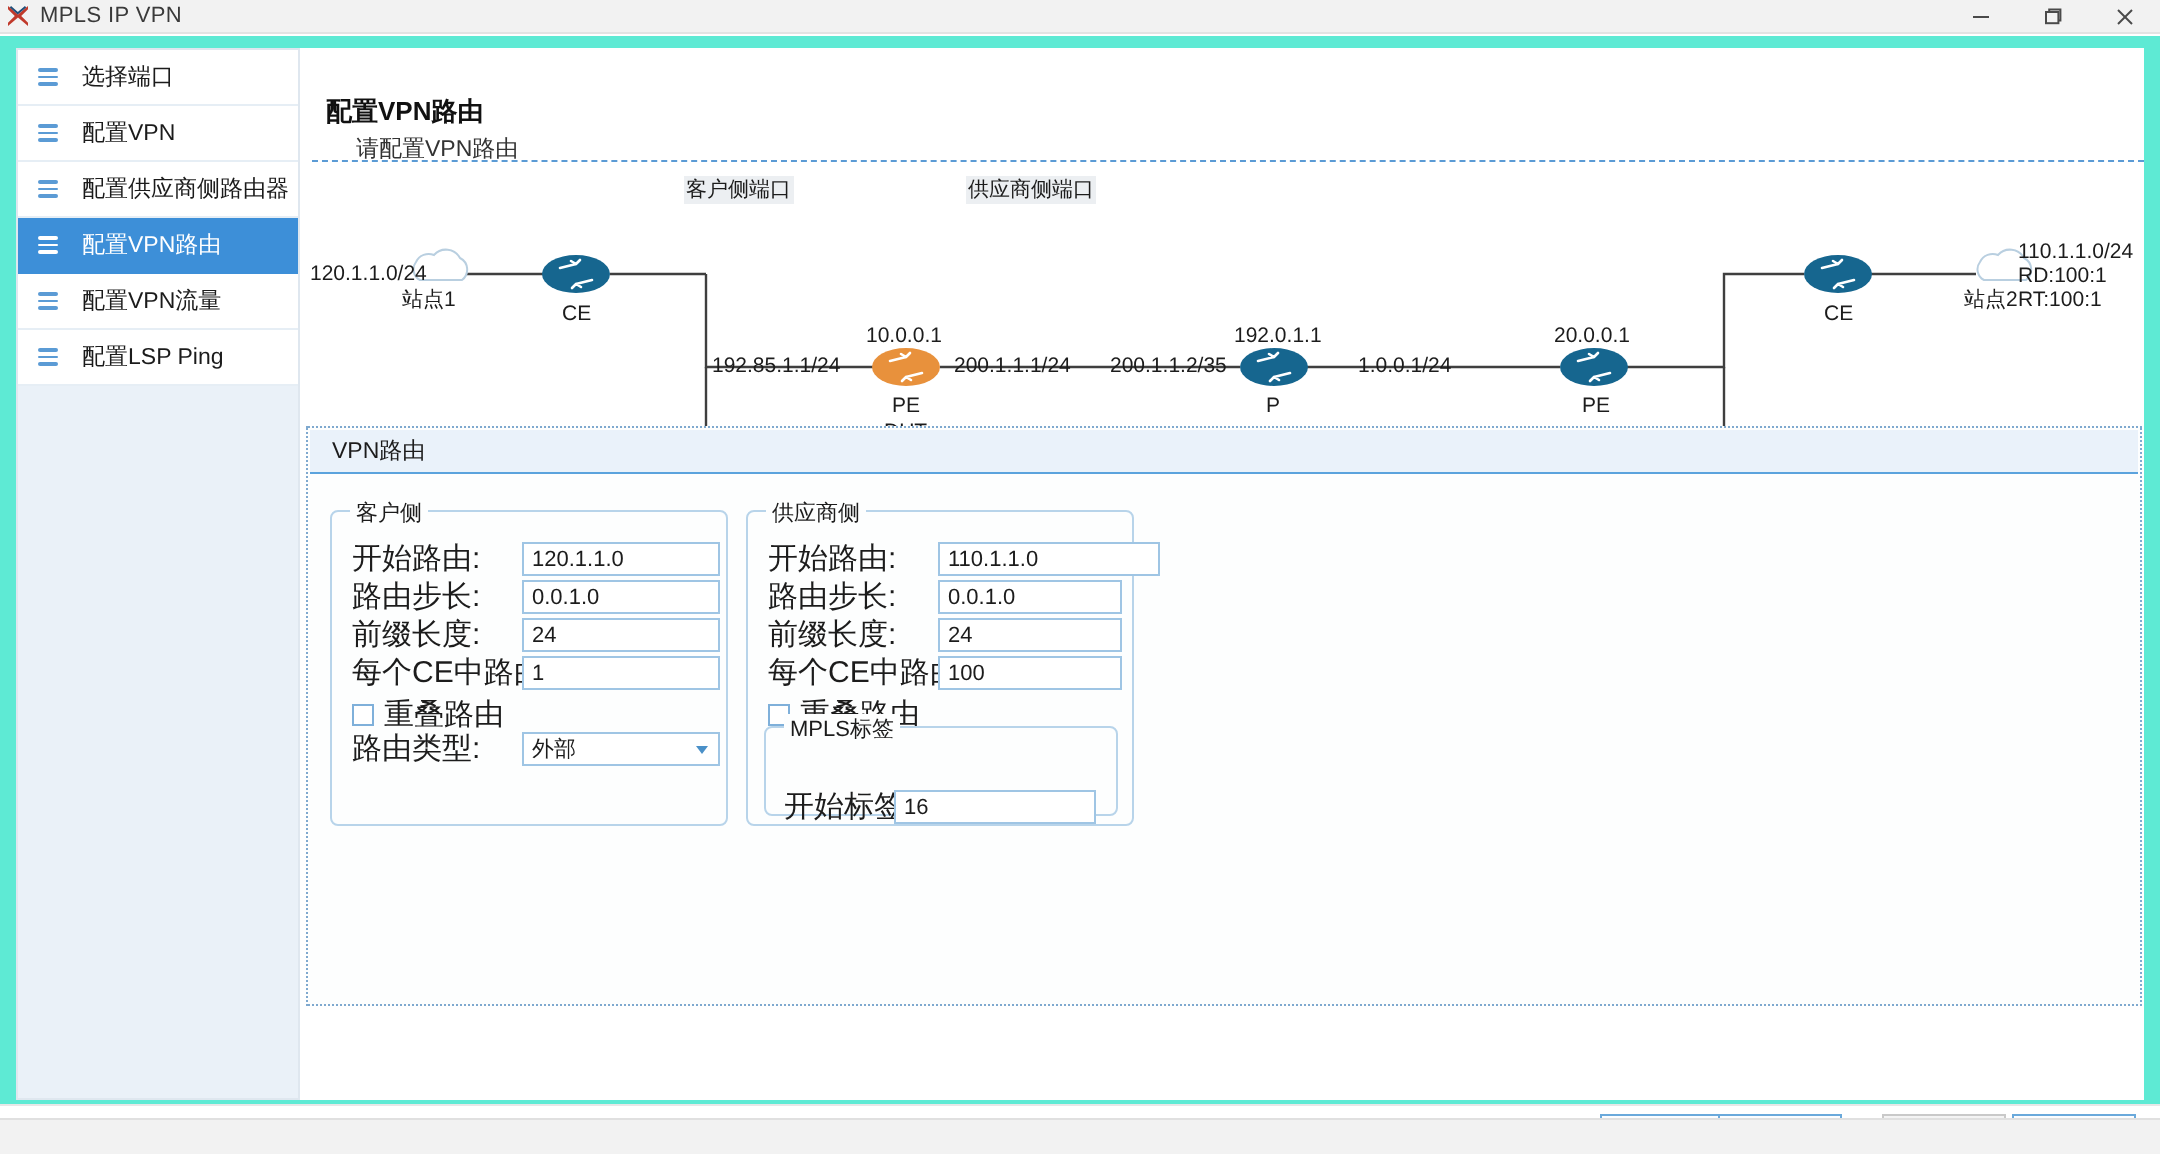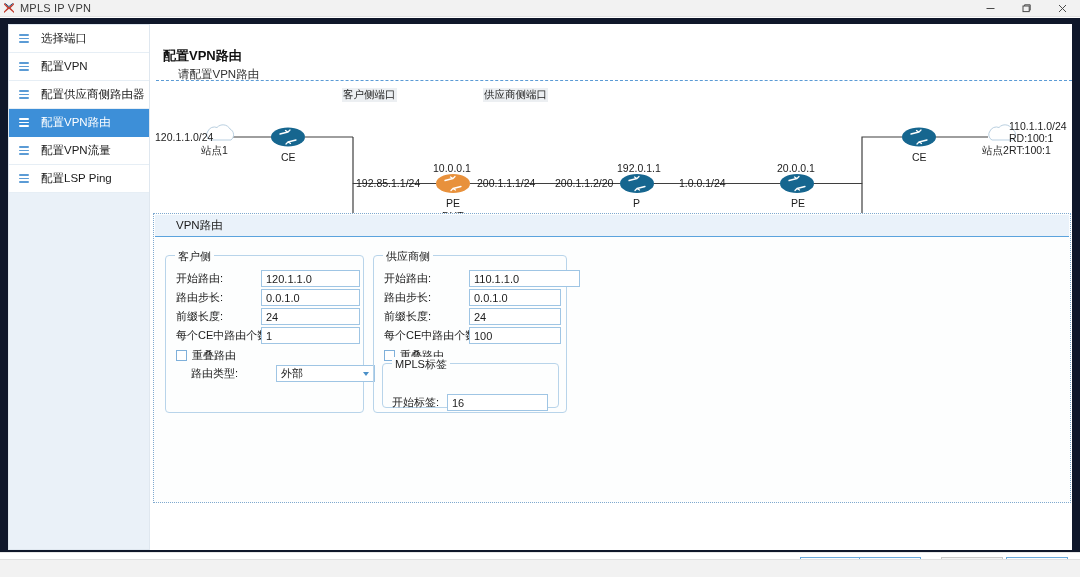--- a/index.html
+++ b/index.html
@@ -34,21 +34,21 @@
   }
   .winbtn {
     width: 36px; height: 17px; display: flex; align-items: center; justify-content: center;
     color: #4a4a4a;
   }
   .winbtn svg { display: block; }
 
   
   #shell {
     position: absolute; left: 0; top: 18px; width: 1080px; height: 559px;
-    background: #0f172a;
+    background: #5eead4;
   }
 
   
   #sidebar {
     position: absolute; left: 8px; top: 6px; width: 142px; height: 526px;
     background: #eaf1f8;
     border: 1px solid #dfe7ef;
   }
   .nav-item {
     position: relative;
@@ -121,21 +121,21 @@
   #panel {
     position: absolute; left: 3px; top: 189px; width: 918px; height: 290px;
     background: #fdfefe;
     border: 1px dotted #7fa9cf;
   }
   #panel-header {
     position: absolute; left: 1px; top: 1px; width: 914px; height: 22px;
     background: #eaf2fa;
     border-bottom: 1px solid #5ba3dd;
     display: flex; align-items: center;
-    padding-left: 21px;
+    padding-left: 11px;
     font-size: 11.5px; color: #1c1c1c;
   }
 
   .fieldset {
     position: absolute;
     border: 1px solid #b8d4ea;
     border-radius: 4px;
   }
   .legend {
     position: absolute;
@@ -143,21 +143,21 @@
     background: #fdfefe;
     padding: 0 3px;
     font-size: 11px;
     color: #1c1c1c;
   }
   .row {
     position: absolute;
     display: flex; align-items: center;
   }
   .flabel {
-    font-size: 11px; color: #1c1c1c; white-space: nowrap;
+    font-size: 15px; color: #1c1c1c; white-space: nowrap;
   }
   .finput {
     height: 17px;
     border: 1px solid #9fc5e4;
     background: #ffffff;
     font-family: "Liberation Sans", "DejaVu Sans", sans-serif;
     font-size: 11px;
     color: #1c1c1c;
     padding: 0 4px;
     outline: none;
@@ -388,21 +388,21 @@
 
       <span class="dlabel" style="left:131px; top:69px;">CE</span>
       <span class="dlabel" style="left:131px; top:162px;">CE</span>
 
       <span class="dlabel" style="left:283px; top:80px;">10.0.0.1</span>
       <span class="dlabel" style="left:296px; top:115px;">PE</span>
       <span class="dlabel" style="left:292px; top:128px;">DUT</span>
 
       <span class="dlabel" style="left:206px; top:95px;">192.85.1.1/24</span>
       <span class="dlabel" style="left:327px; top:95px;">200.1.1.1/24</span>
-      <span class="dlabel" style="left:405px; top:95px;">200.1.1.2/20</span>
+      <span class="dlabel" style="left:405px; top:95px;">200.1.1.2/35</span>
 
       <span class="dlabel" style="left:467px; top:80px;">192.0.1.1</span>
       <span class="dlabel" style="left:483px; top:115px;">P</span>
       <span class="dlabel" style="left:529px; top:95px;">1.0.0.1/24</span>
 
       <span class="dlabel" style="left:627px; top:80px;">20.0.0.1</span>
       <span class="dlabel" style="left:641px; top:115px;">PE</span>
 
       <span class="dlabel" style="left:762px; top:69px;">CE</span>
       <span class="dlabel" style="left:762px; top:162px;">CE</span>
@@ -442,21 +442,21 @@
         <div class="row" style="left:10px; top:71px;">
           <span class="flabel" style="width:85px;">每个CE中路由个数:</span>
           <input class="finput" style="width: 99px;" type="text" value="1">
         </div>
 
         <div class="cbrow" style="left:10px; top:92px;">
           <span class="checkbox"></span>
           <span class="flabel">重叠路由</span>
         </div>
 
-        <div class="row" style="left:25px; top:109px;">
+        <div class="row" style="left:10px; top:109px;">
           <span class="flabel" style="width:85px;">路由类型:</span>
           <span class="fselect" style="width:99px;">
             <span>外部</span>
             <span class="caret"></span>
           </span>
         </div>
       </div>
 
       <div class="fieldset" style="left:219px; top:41px; width:194px; height:158px;">
         <span class="legend">供应商侧</span>

